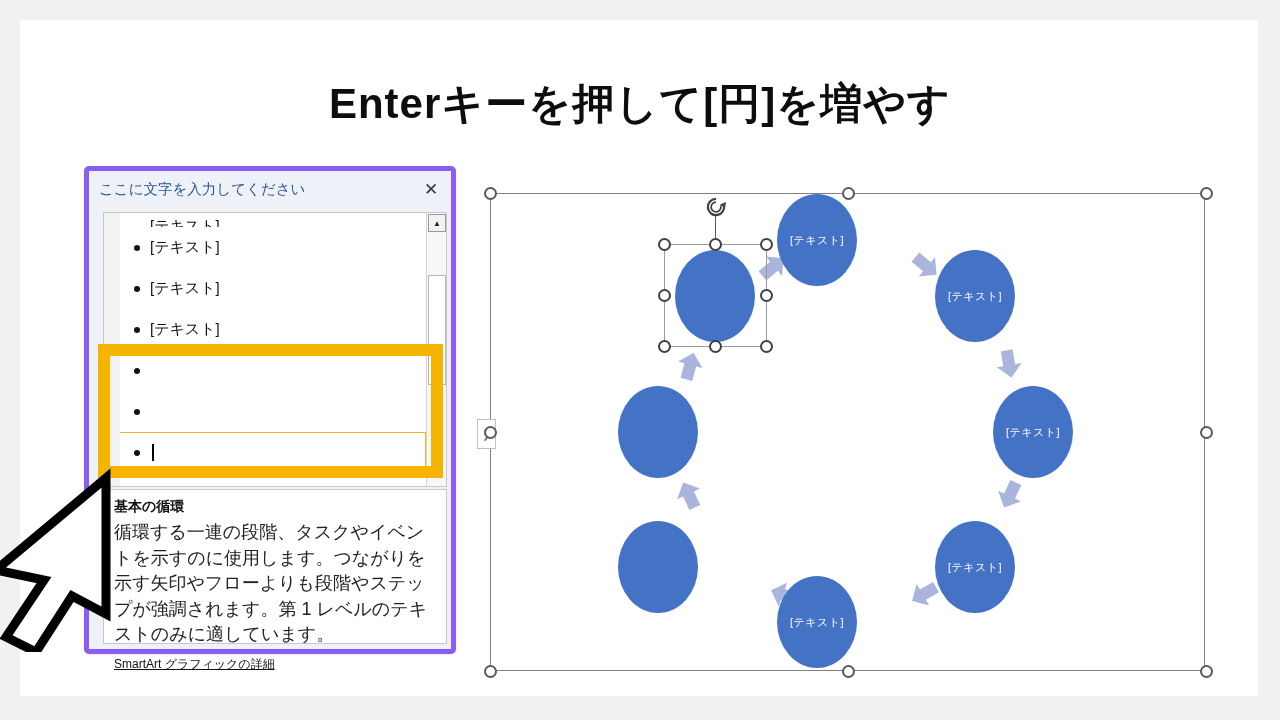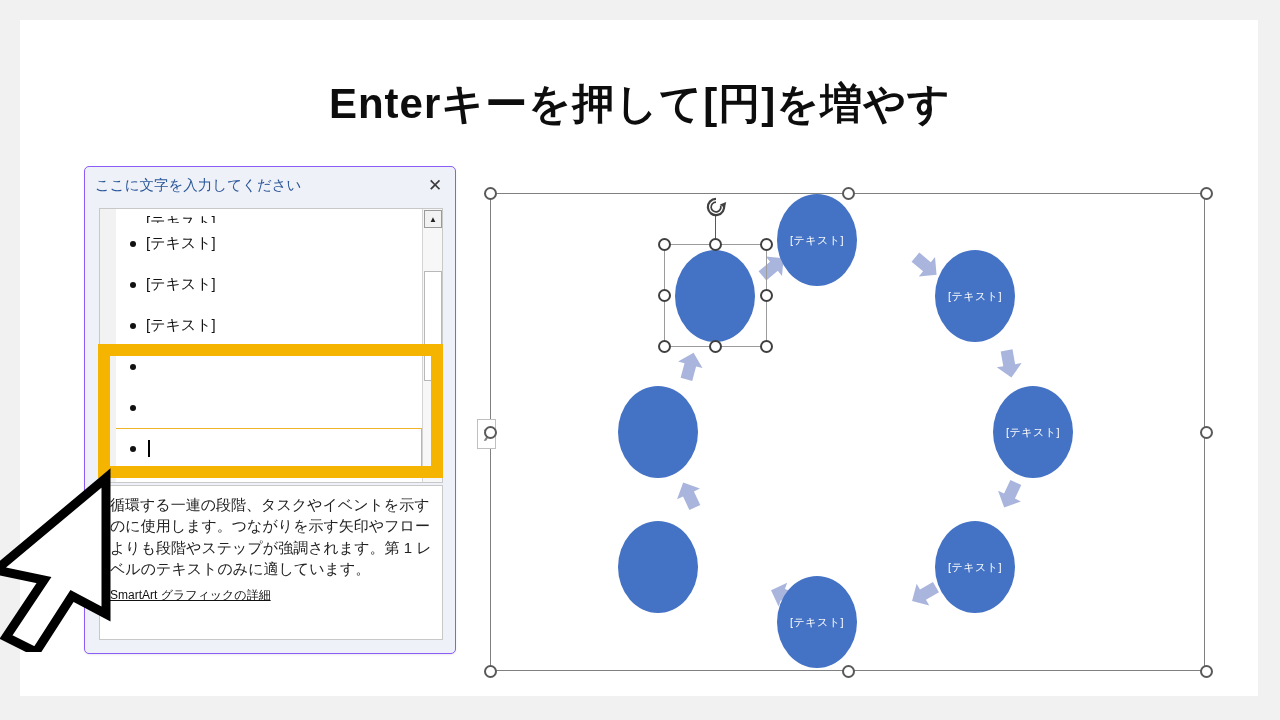--- a/index.html
+++ b/index.html
@@ -106,21 +106,21 @@
     z-index: 36;
   }
   .rot-icon svg { width: 100%; height: 100%; display: block; }
 
   
   .text-pane {
     position: absolute;
     left: 84px; top: 166px;
     width: 372px; height: 488px;
     background: #eef1f7;
-    border: 1px solid #8b5cf6;
+    border: 5px solid #8b5cf6;
     border-radius: 5px;
     box-shadow: 0 1px 2px rgba(0,0,0,0.08);
     z-index: 50;
   }
   .pane-header {
     position: absolute;
     left: 0; top: 0; right: 0; height: 36px;
     display: flex; align-items: center;
   }
   .pane-title {
@@ -228,21 +228,21 @@
     width: 344px; height: 155px;
     background: #ffffff;
     border: 1px solid #c8c8c8;
     padding: 8px 10px 0 10px;
   }
   .desc-title {
     font-size: 14px; font-weight: bold; color: #111;
     margin-bottom: 4px;
   }
   .desc-body {
-    font-size: 15px; color: #222; line-height: 1.42;
+    font-size: 18px; color: #222; line-height: 1.42;
   }
   .desc-link {
     margin-top: 8px;
     font-size: 12px;
     color: #111;
     text-decoration: underline;
     cursor: pointer;
   }
 
   
@@ -410,20 +410,21 @@
 
       <div class="pane-scroll">
         <div class="scroll-up">
           <span>▲</span>
         </div>
         <div class="scroll-thumb"></div>
       </div>
     </div>
 
     <div class="pane-desc">
+      <div class="desc-title">基本の循環</div>
       <div class="desc-body">循環する一連の段階、タスクやイベントを示すのに使用します。つながりを示す矢印やフローよりも段階やステップが強調されます。第 1 レベルのテキストのみに適しています。</div>
       <div class="desc-link">SmartArt グラフィックの詳細</div>
     </div>
   </div>
 
   <div class="highlight-box"></div>
 
   <div class="big-cursor">
     <svg viewBox="0 0 150 190">
       <polygon points="118,16 8,108 56,118 18,175 48,190 84,134 118,152" fill="#ffffff" stroke="#000000" stroke-width="9" stroke-linejoin="miter"></polygon>

